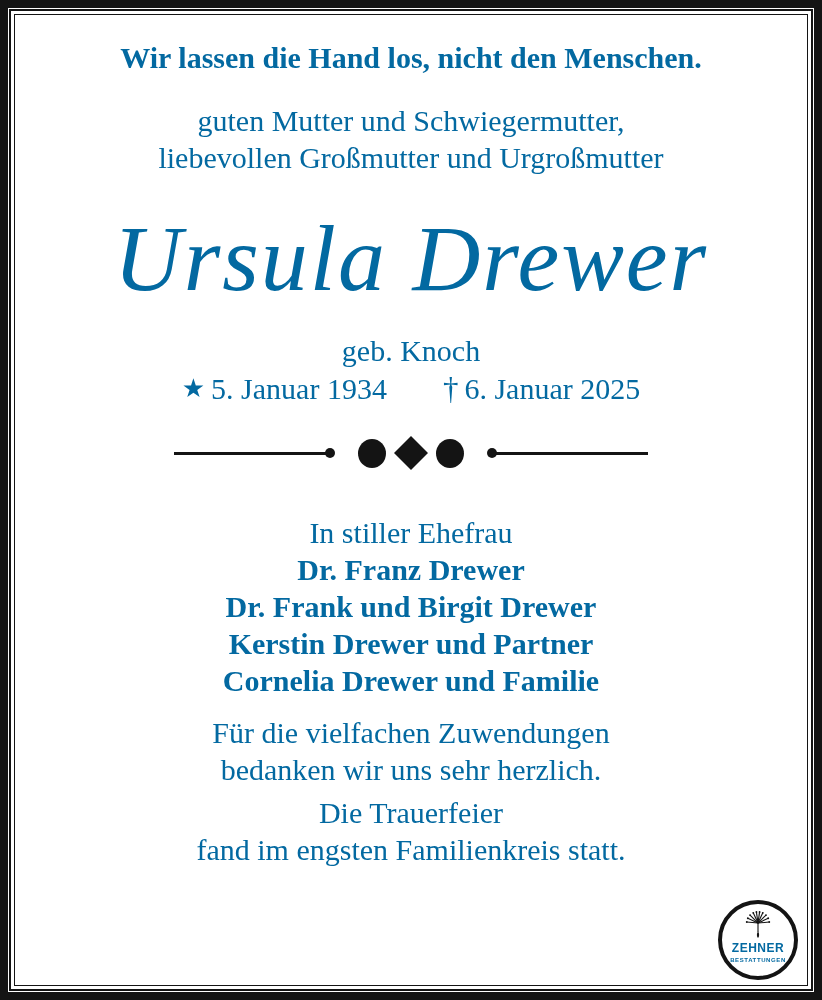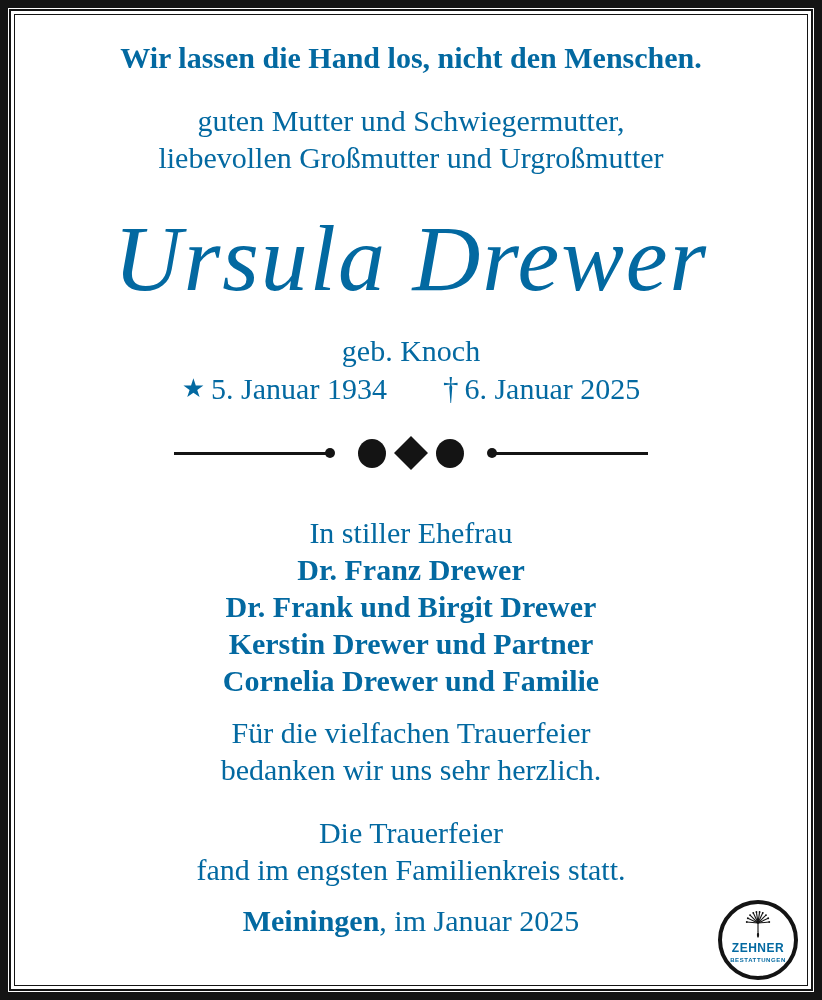--- a/index.html
+++ b/index.html
@@ -101,21 +101,21 @@
     font-size: 30px;
     line-height: 37px;
     font-weight: bold;
   }
   .thanks {
     margin-top: 15px;
     font-size: 30px;
     line-height: 37px;
   }
   .funeral {
-    margin-top: 26px;
+    margin-top: 6px;
     font-size: 30px;
     line-height: 37px;
   }
   .closing {
     margin-top: 15px;
     font-size: 30px;
     line-height: 36px;
   }
   .closing .city { font-weight: bold; }
   .logo {
@@ -187,30 +187,29 @@
           <p class="trauer-header">In stiller Ehefrau</p>
 
           <div class="family">
             <p>Dr. Franz Drewer</p>
             <p>Dr. Frank und Birgit Drewer</p>
             <p>Kerstin Drewer und Partner</p>
             <p>Cornelia Drewer und Familie</p>
           </div>
 
           <div class="thanks">
-            <p>Für die vielfachen Trauerfeier</p>
+            <p>Für die vielfachen Zuwendungen</p>
             <p>bedanken wir uns sehr herzlich.</p>
           </div>
 
           <div class="funeral">
             <p>Die Trauerfeier</p>
             <p>fand im engsten Familienkreis statt.</p>
           </div>
 
-          <p class="closing"><span class="city">Meiningen</span><span>, im Januar 2025</span></p>
 
           <div class="logo">
             <svg width="42" height="30" viewBox="0 0 44 32">
               <g stroke="#141414" stroke-width="1.2" fill="none">
                 <line x1="22" y1="15" x2="10.0" y2="13.9"></line>
                 <line x1="22" y1="15" x2="11.1" y2="9.9"></line>
                 <line x1="22" y1="15" x2="13.5" y2="6.5"></line>
                 <line x1="22" y1="15" x2="16.9" y2="4.1"></line>
                 <line x1="22" y1="15" x2="20.3" y2="3.1"></line>
                 <line x1="22" y1="15" x2="23.7" y2="3.1"></line>

